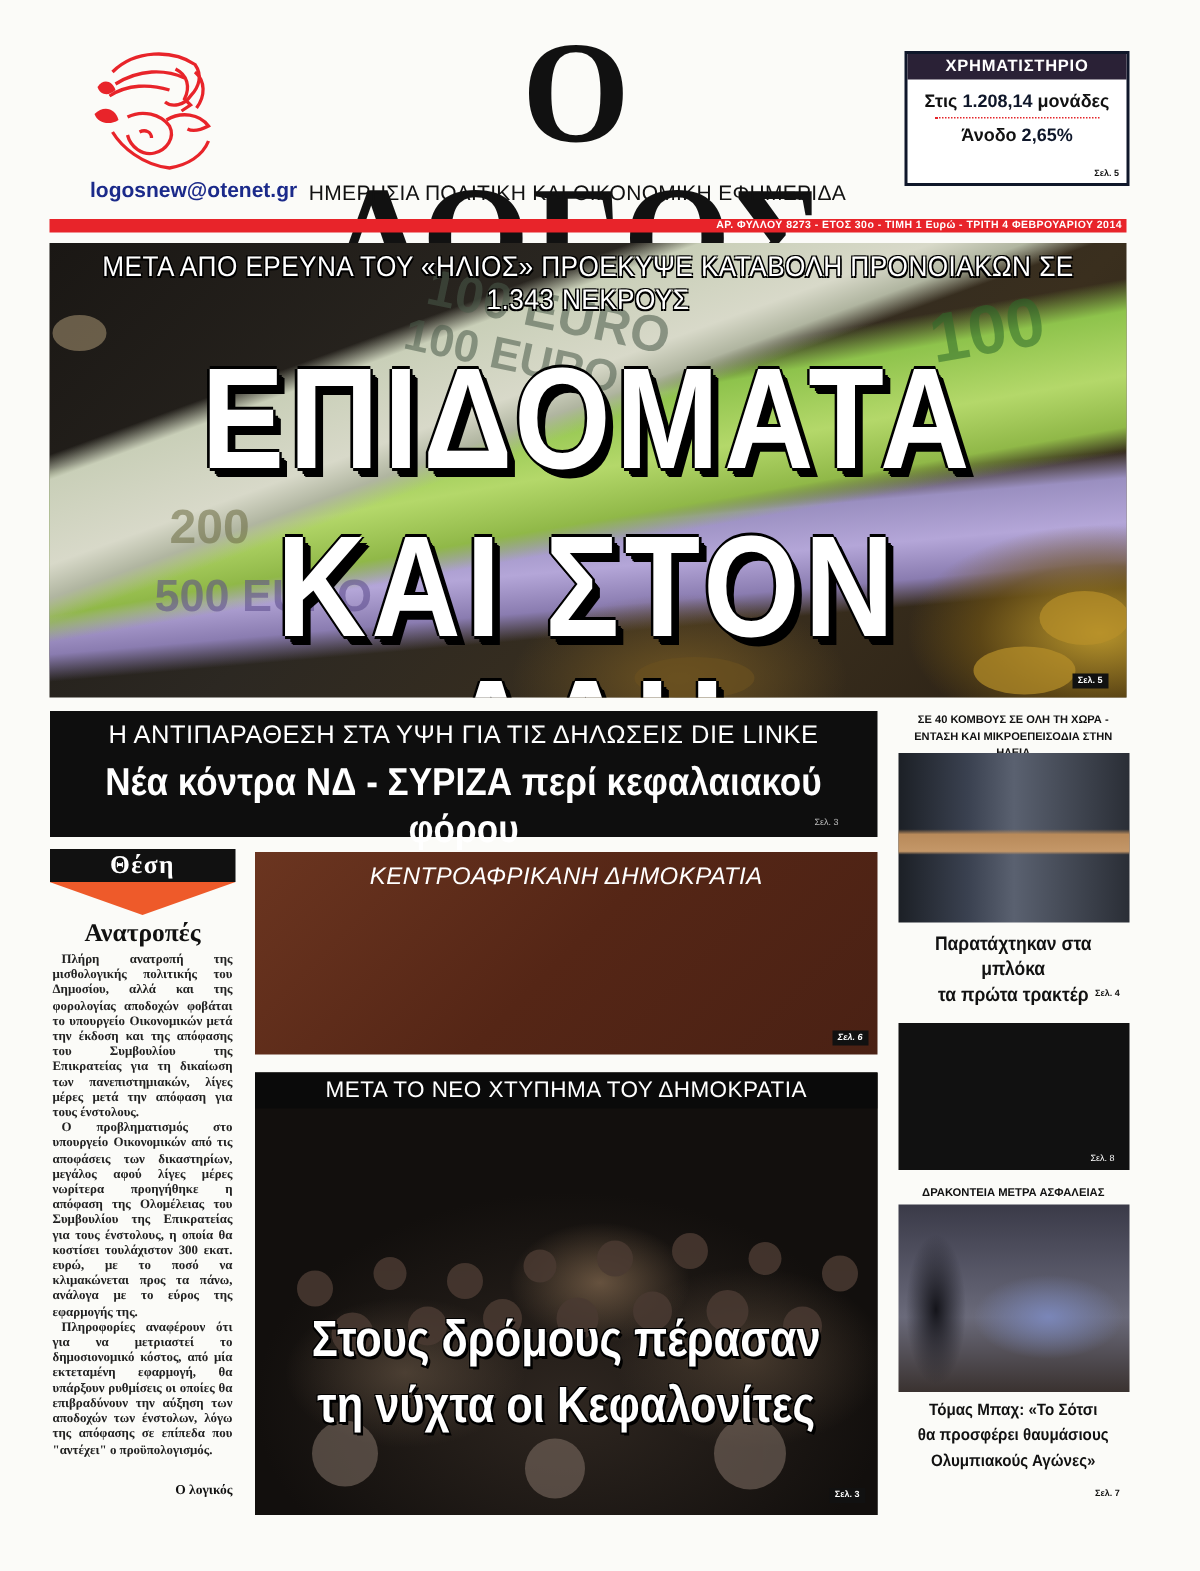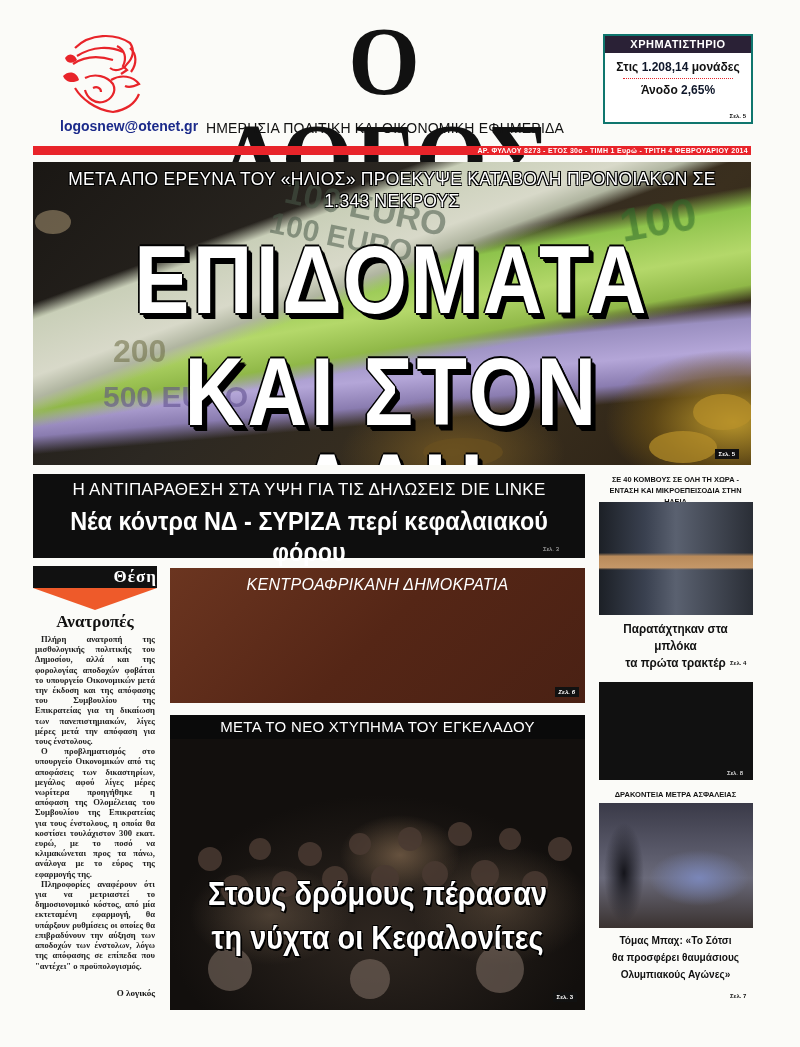--- a/index.html
+++ b/index.html
@@ -11,21 +11,21 @@
 
   
   .logo { left: 55px; top: 28px; width: 100px; height: 90px; }
   .email { left: 60px; top: 118px; font-size: 14px; font-weight: bold; color: #1b2a8a; }
   .title { left: 190px; top: 18px; width: 390px; text-align: center; font-family: "Liberation Serif", serif;
     font-weight: bold; font-size: 92px; line-height: 92px; letter-spacing: 2px; transform: scaleY(1.05); }
   .subtitle { left: 200px; top: 120px; width: 370px; text-align: center; font-size: 14px; font-weight: normal; letter-spacing: 0.2px; }
   .redbar { left: 33px; top: 146px; width: 718px; height: 9px; background: #e8242a; }
   .issue { right: 52px; top: 145px; font-size: 7px; font-weight: bold; color: #fff; line-height: 11px; letter-spacing: 0.3px; }
 
-  .stock { left: 603px; top: 34px; width: 150px; height: 90px; border: 2px solid #0f766e; background: #fff; }
+  .stock { left: 603px; top: 34px; width: 150px; height: 90px; border: 2px solid #0f172a; background: #fff; }
   .stock-head { background: #2a2136; color: #fff; text-align: center; font-size: 11px; font-weight: bold; height: 17px; line-height: 17px; letter-spacing: 0.5px; }
   .stock-l1 { text-align: center; font-size: 12px; font-weight: bold; margin-top: 7px; }
   .stock-l1 .red, .stock-l2 .red { color: #0f172a; }
   .stock-dots { margin: 4px 18px 0; border-top: 1.5px dotted #e3262b; }
   .stock-l2 { text-align: center; font-size: 12px; font-weight: bold; margin-top: 4px; }
   .stock-page { position: absolute; right: 5px; bottom: 3px; font-size: 6px; font-weight: bold; }
 
   
   .hero { left: 33px; top: 162px; width: 718px; height: 303px; overflow: hidden;
     background:
@@ -45,21 +45,21 @@
   .hero-h2 { top: 182px; }
   .pg-tag { background: #111; color: #fff; font-size: 6px; font-weight: bold; padding: 2px 4px; }
 
   
   .lead2 { left: 33px; top: 474px; width: 552px; height: 84px; background: #0e0e0e; color: #fff; text-align: center; }
   .lead2-k { margin-top: 6px; font-size: 17px; letter-spacing: 0.3px; }
   .lead2-h { margin-top: 6px; font-size: 26px; font-weight: bold; transform: scaleX(0.9); }
   .lead2-pg { position: absolute; right: 26px; bottom: 6px; font-size: 6px; color: #bbb; }
 
   
-  .thesi { left: 33px; top: 566px; width: 124px; height: 22px; background: #111; color: #fff; text-align: right;
+  .thesi { left: 33px; top: 566px; width: 124px; height: 22px; background: #111; color: #fff; text-align: center;
     font-family: "Liberation Serif", serif; font-size: 17px; font-weight: bold; line-height: 22px; letter-spacing: 1px; }
   .thesi-arrow { left: 33px; top: 588px; width: 0; height: 0; border-left: 62px solid transparent; border-right: 62px solid transparent; border-top: 22px solid #ee5a2a; }
   .ed-title { left: 33px; top: 612px; width: 124px; text-align: center; font-family: "Liberation Serif", serif; font-weight: bold; font-size: 17px; }
   .ed-body { left: 35px; top: 634px; width: 120px; font-family: "Liberation Serif", serif; font-size: 8.6px; line-height: 10.2px; font-weight: bold; text-align: justify; color: #222; }
   .ed-body p { text-indent: 6px; }
   .ed-sig { left: 35px; top: 988px; width: 120px; text-align: right; font-family: "Liberation Serif", serif; font-size: 9px; font-weight: bold; }
 
   
   .car { left: 170px; top: 568px; width: 415px; height: 135px; background: #5a2a1a;
     background: linear-gradient(135deg, #6b3520 0%, #552616 50%, #4a2114 100%); color: #fff; text-align: center; font-style: italic; }
@@ -204,21 +204,21 @@
       <circle cx="265" cy="135" r="13"></circle>
         <circle cx="315" cy="135" r="14"></circle>
         <circle cx="365" cy="145" r="13"></circle>
     </g>
     <g fill="#7a6a60" opacity="0.6">
       <circle cx="60" cy="230" r="22"></circle>
         <circle cx="200" cy="240" r="20"></circle>
         <circle cx="330" cy="230" r="24"></circle>
     </g>
   </svg>
-  <div class="abs kef-k">ΜΕΤΑ ΤΟ ΝΕΟ ΧΤΥΠΗΜΑ ΤΟΥ ΕΓΚΕΛΑΔΟΥ</div>
+  <div class="abs kef-k">ΜΕΤΑ ΤΟ ΝΕΟ ΧΤΥΠΗΜΑ ΤΟΥ ΔΗΜΟΚΡΑΤΙΑ</div>
   <div class="abs kef-h">
     <div>Στους δρόμους πέρασαν</div>
     <div>τη νύχτα οι Κεφαλονίτες</div>
   </div>
   <div class="abs kef-pg pg-tag">Σελ. 3</div>
 </div>
 
 <div class="abs r-kicker">ΣΕ 40 ΚΟΜΒΟΥΣ ΣΕ ΟΛΗ ΤΗ ΧΩΡΑ - ΕΝΤΑΣΗ ΚΑΙ ΜΙΚΡΟΕΠΕΙΣΟΔΙΑ ΣΤΗΝ ΗΛΕΙΑ</div>
 <div class="abs r-photo1"></div>
 <div class="abs r-h1">

